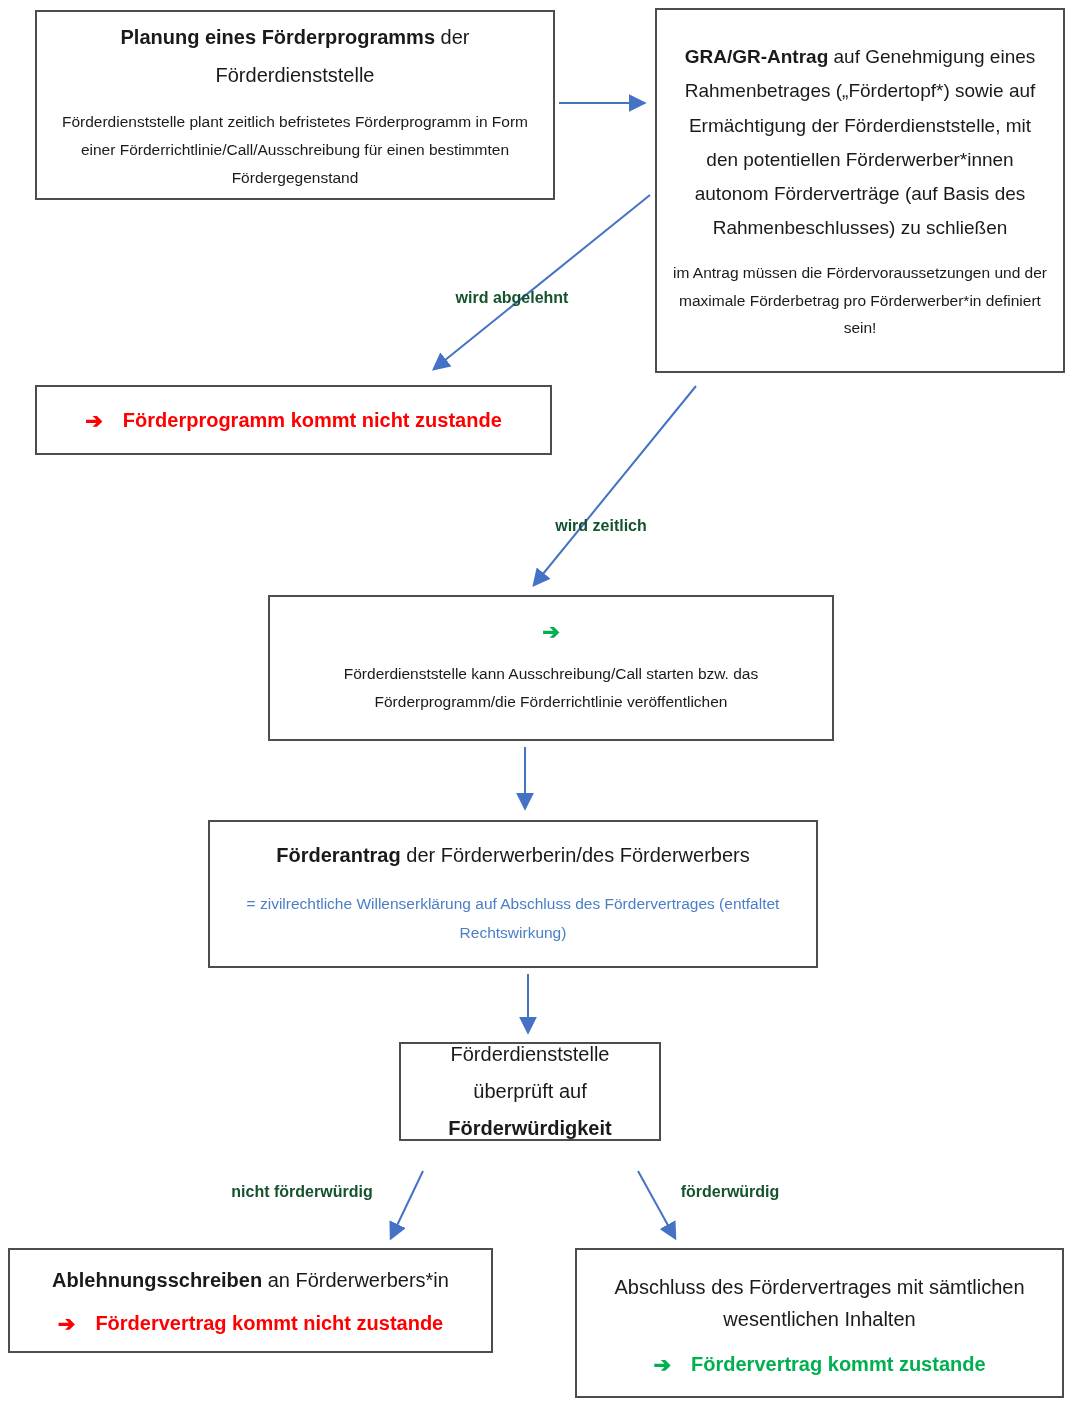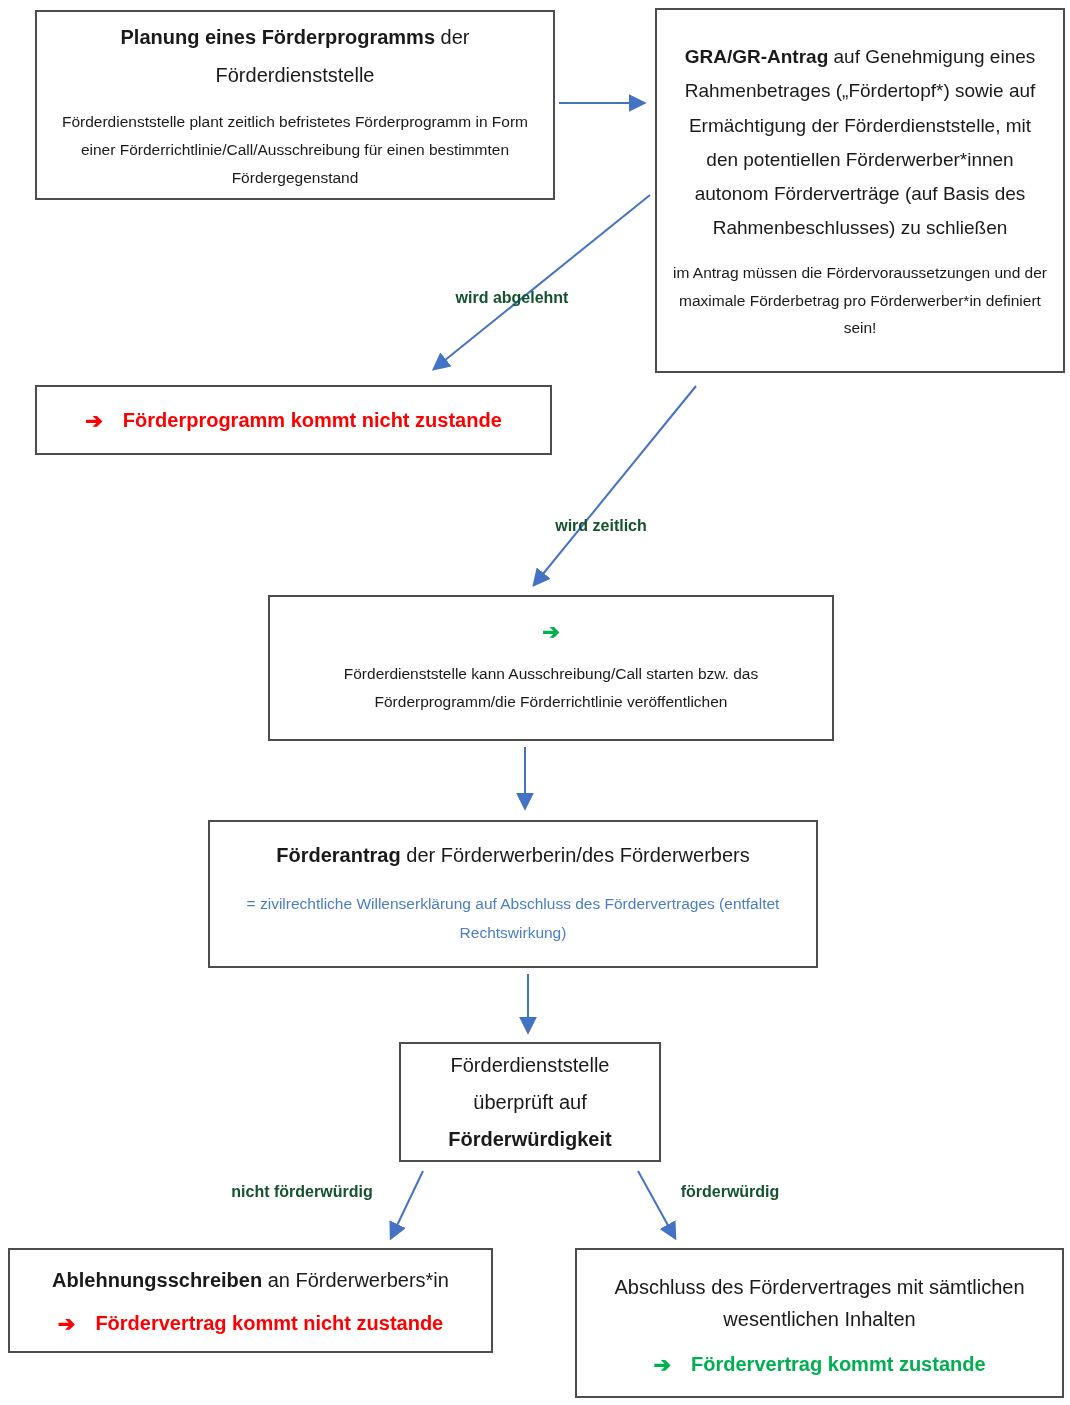--- a/index.html
+++ b/index.html
@@ -94,21 +94,21 @@
     <div class="body-text gap18">Förderdienststelle kann Ausschreibung/Call starten bzw. das Förderprogramm/die Förderrichtlinie veröffentlichen</div>
   </div>
 
   <div class="node" style="left:208px;top:820px;width:610px;height:148px;padding:8px 16px;">
     <div class="title" style="line-height:1.4;">
       <b>Förderantrag</b><span> der Förderwerberin/des Förderwerbers</span>
     </div>
     <div class="note-blue gap20">= zivilrechtliche Willenserklärung auf Abschluss des Fördervertrages (entfaltet Rechtswirkung)</div>
   </div>
 
-  <div class="node" style="left:399px;top:1042px;width:262px;height:120px;">
+  <div class="node" style="left:399px;top:1042px;width:262px;height:99px;">
     <span class="review-line">Förderdienststelle</span>
     <span class="review-line">überprüft auf</span>
     <span class="review-line" style="font-weight:bold;">Förderwürdigkeit</span>
   </div>
 
   <div class="edge-label" style="left:302px;top:1183px;">nicht förderwürdig</div>
   <div class="edge-label" style="left:730px;top:1183px;">förderwürdig</div>
 
   <div class="node" style="left:8px;top:1248px;width:485px;height:105px;padding:6px 12px;">
     <div class="title" style="line-height:1.4;">

